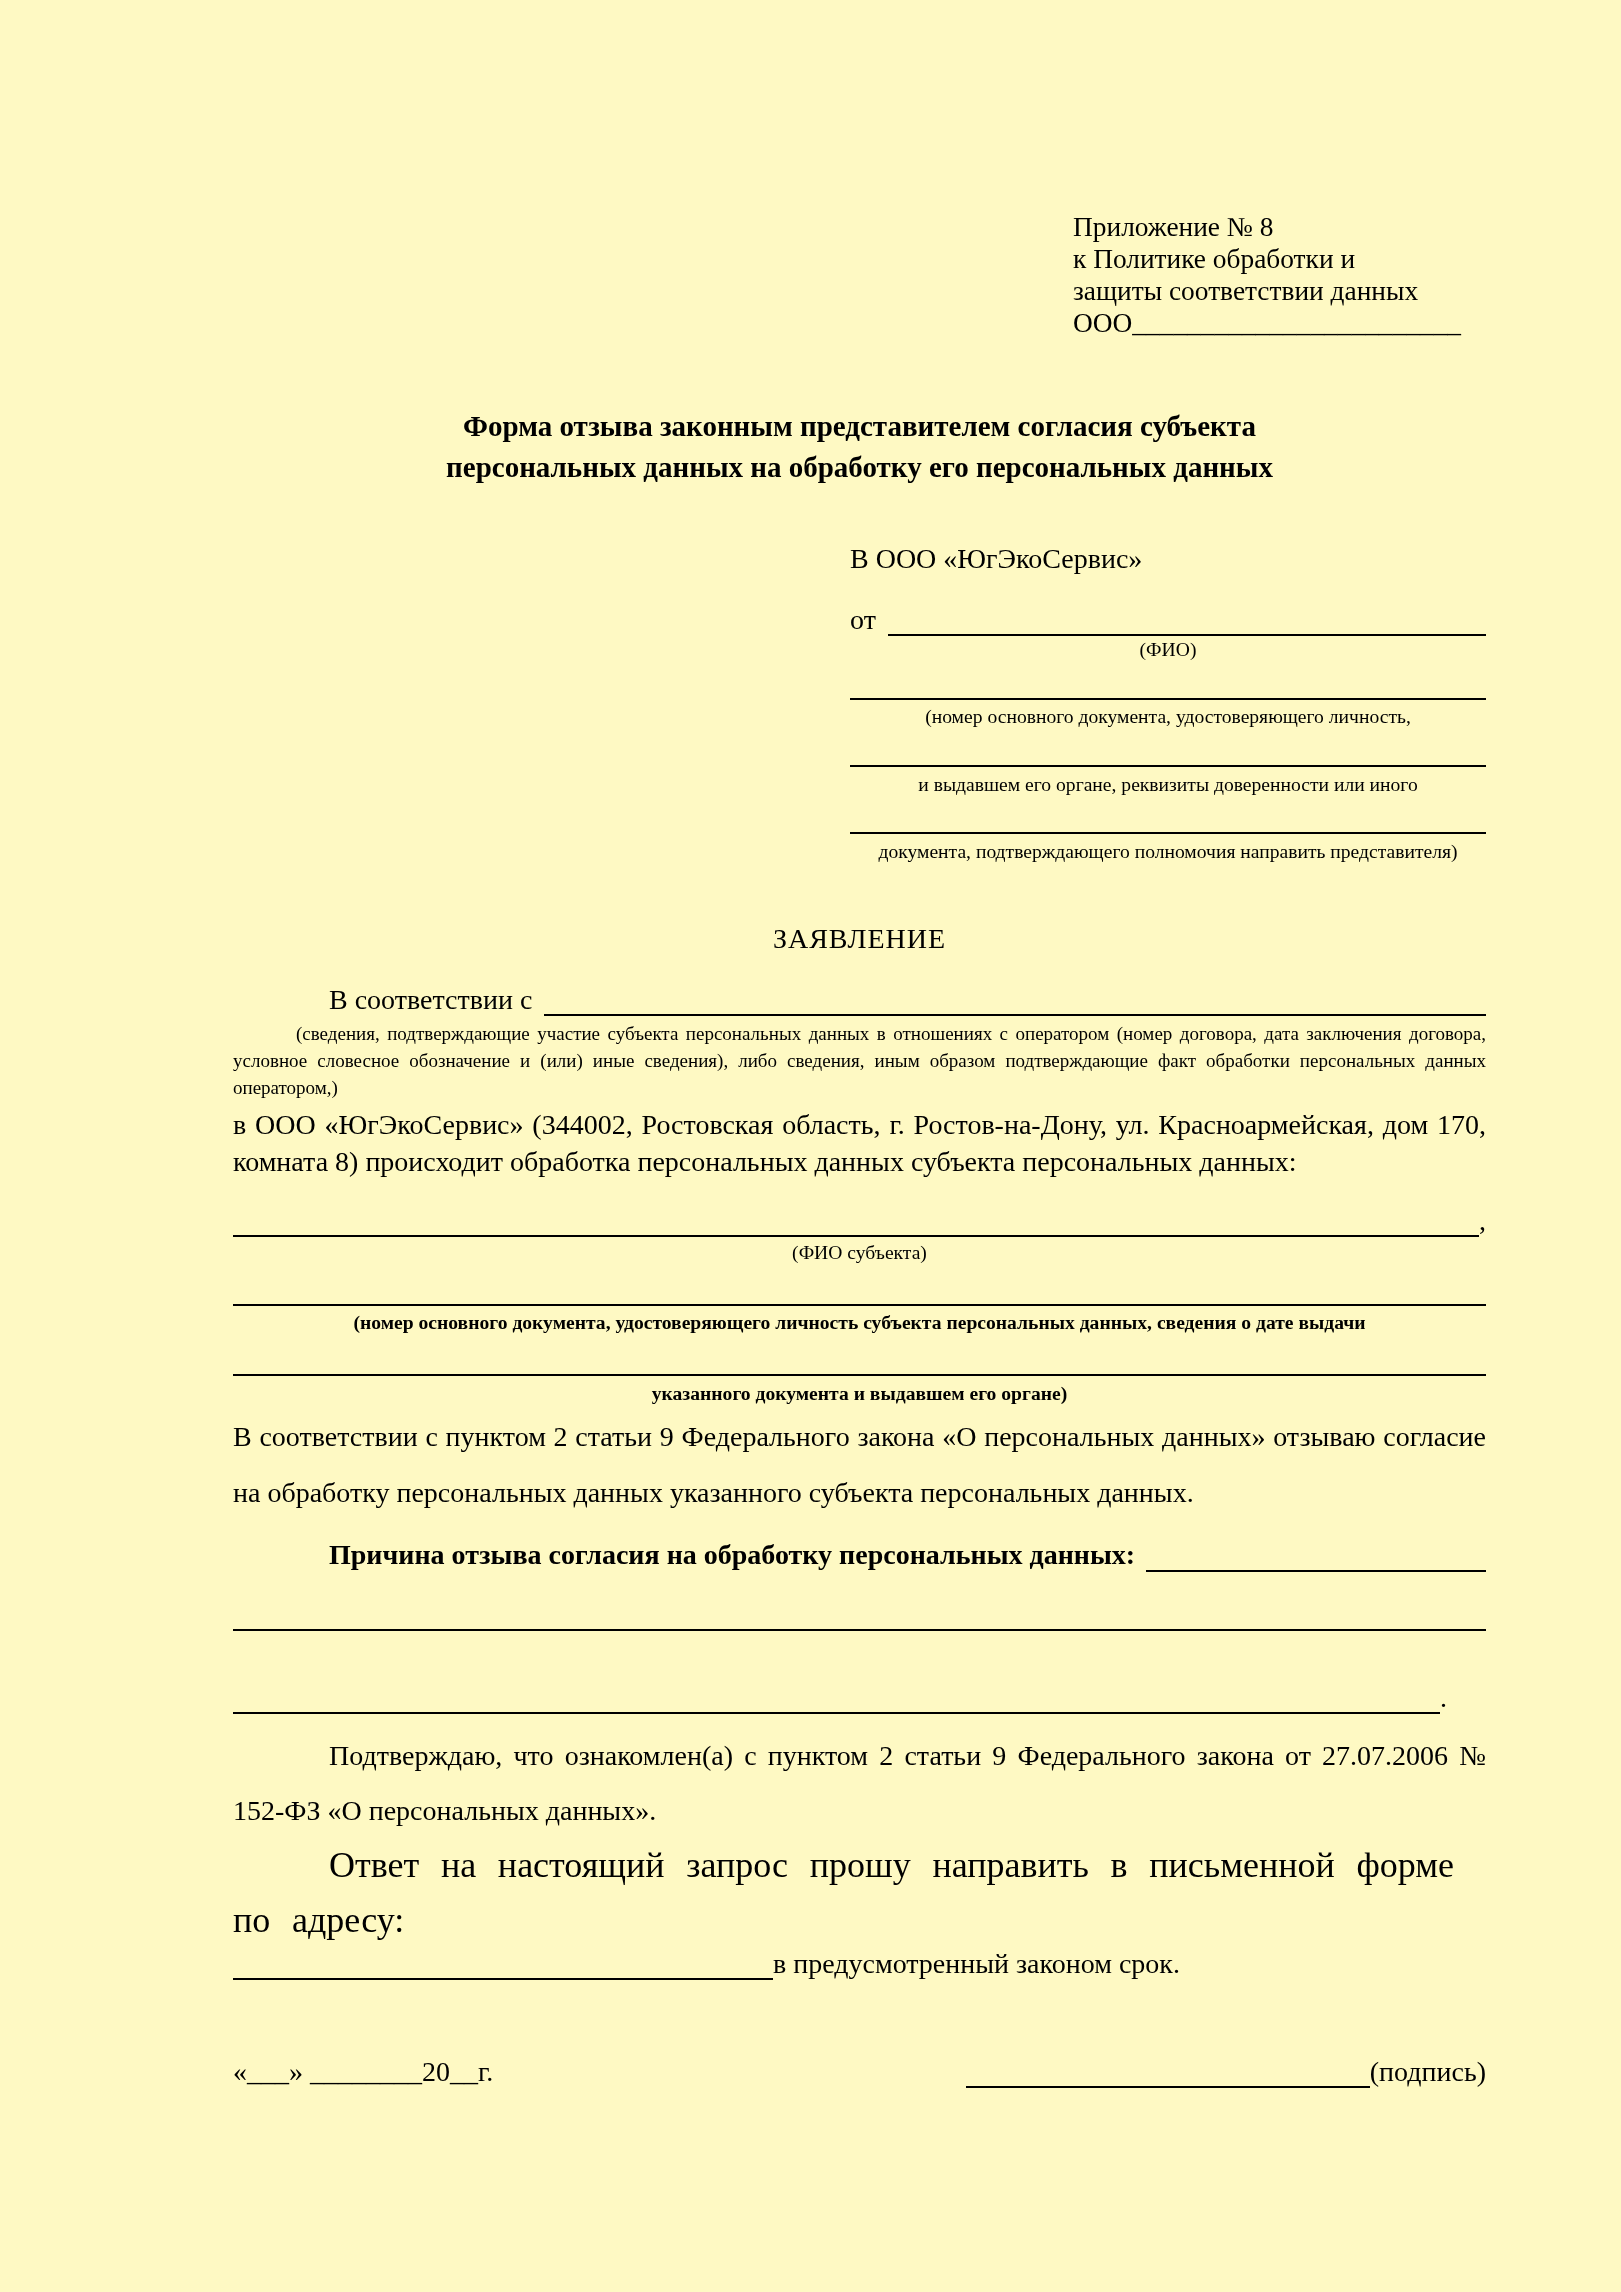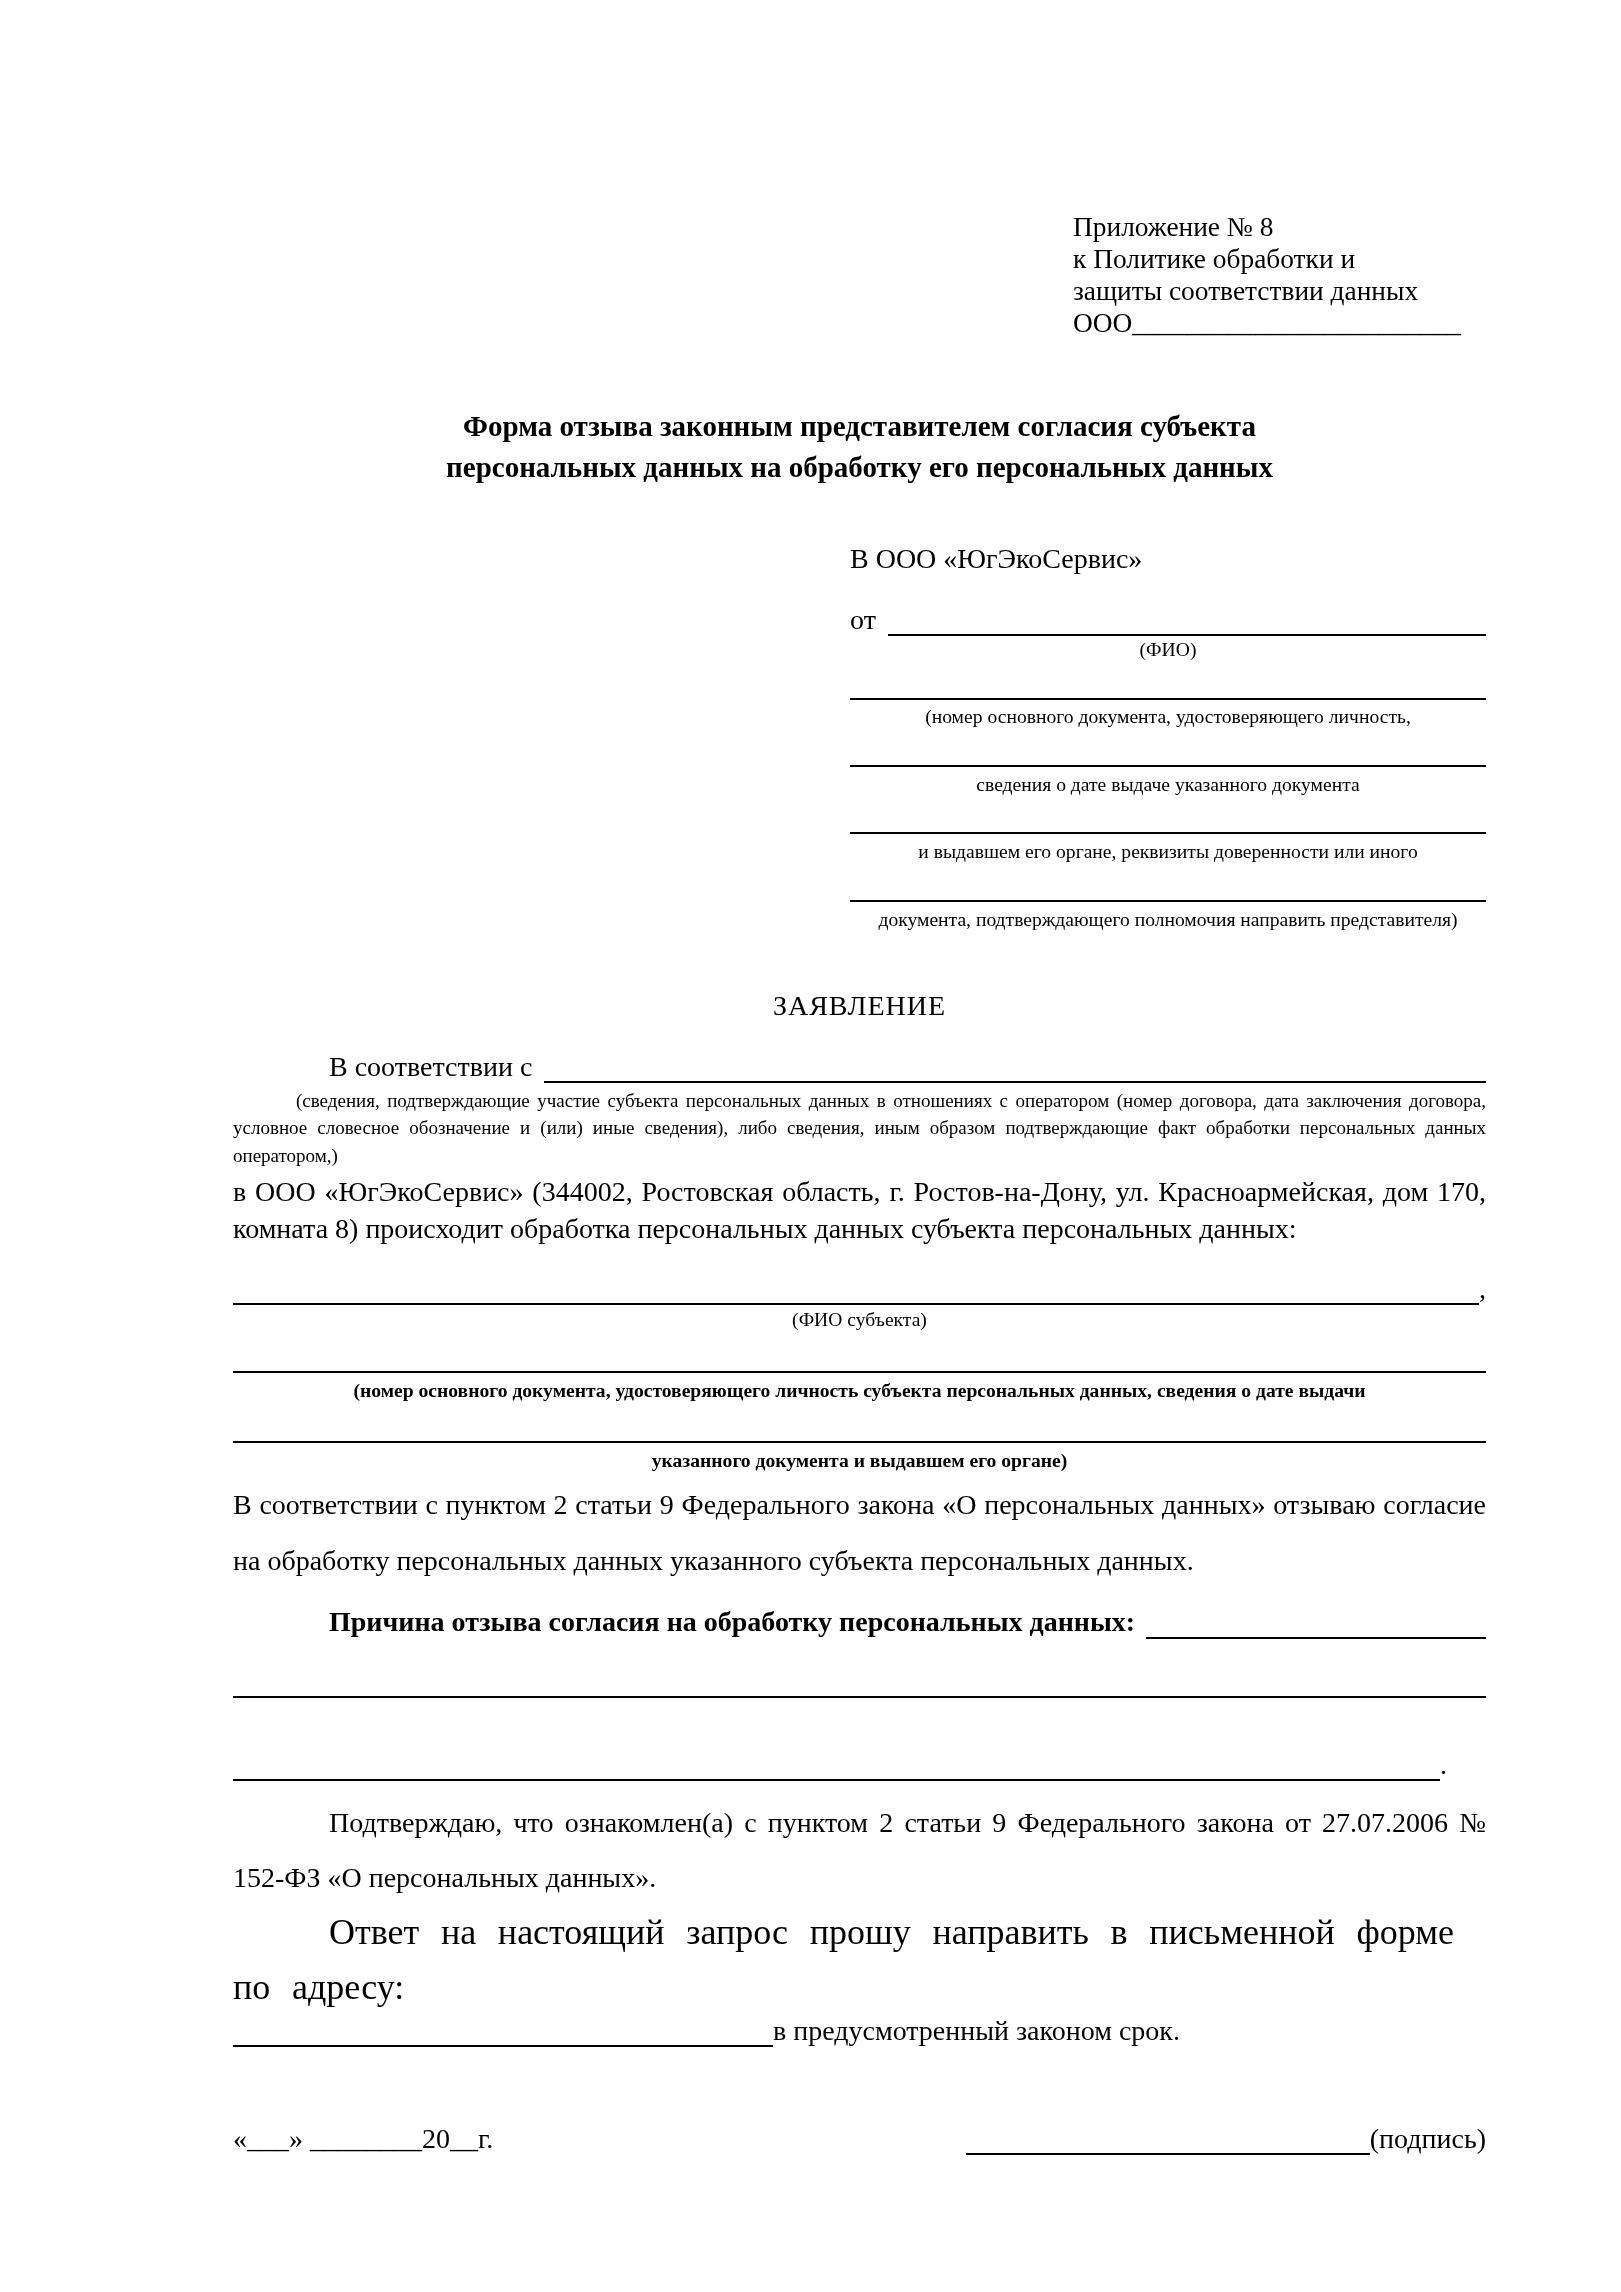--- a/index.html
+++ b/index.html
@@ -1,20 +1,20 @@
 <!DOCTYPE html>
 <html><head>
 <meta charset="utf-8">
 <style>
   html,body { margin:0; padding:0; background:#888; }
   .page {
     position:relative;
     width:1621px; height:2293px;
     margin:0 auto;
-    background:#ffffff;
+    background:#fef9c3;
     color:#000000;
     font-family:"Liberation Serif","DejaVu Serif",serif;
     font-size:28px;
     box-sizing:border-box;
     padding:211px 135px 0 233px;
     overflow:hidden;
   }
   
   .appendix { margin-left:840px; font-size:27.4px; line-height:32px; }
   
@@ -82,24 +82,20 @@
       <span class="fill"></span>
     </div>
     <div class="cap fio-cap">(ФИО)</div>
 
     <div class="cap-group">
       <div class="rule"></div>
       <div class="cap">(номер основного документа, удостоверяющего личность,</div>
     </div>
     <div class="cap-group">
       <div class="rule"></div>
-      <div class="cap">сведения о дате выдаче указанного документа</div>
-    </div>
-    <div class="cap-group">
-      <div class="rule"></div>
       <div class="cap">и выдавшем его органе, реквизиты доверенности или иного</div>
     </div>
     <div class="cap-group">
       <div class="rule"></div>
       <div class="cap">документа, подтверждающего полномочия направить представителя)</div>
     </div>
   </div>
 
   <div class="heading">ЗАЯВЛЕНИЕ</div>
 

